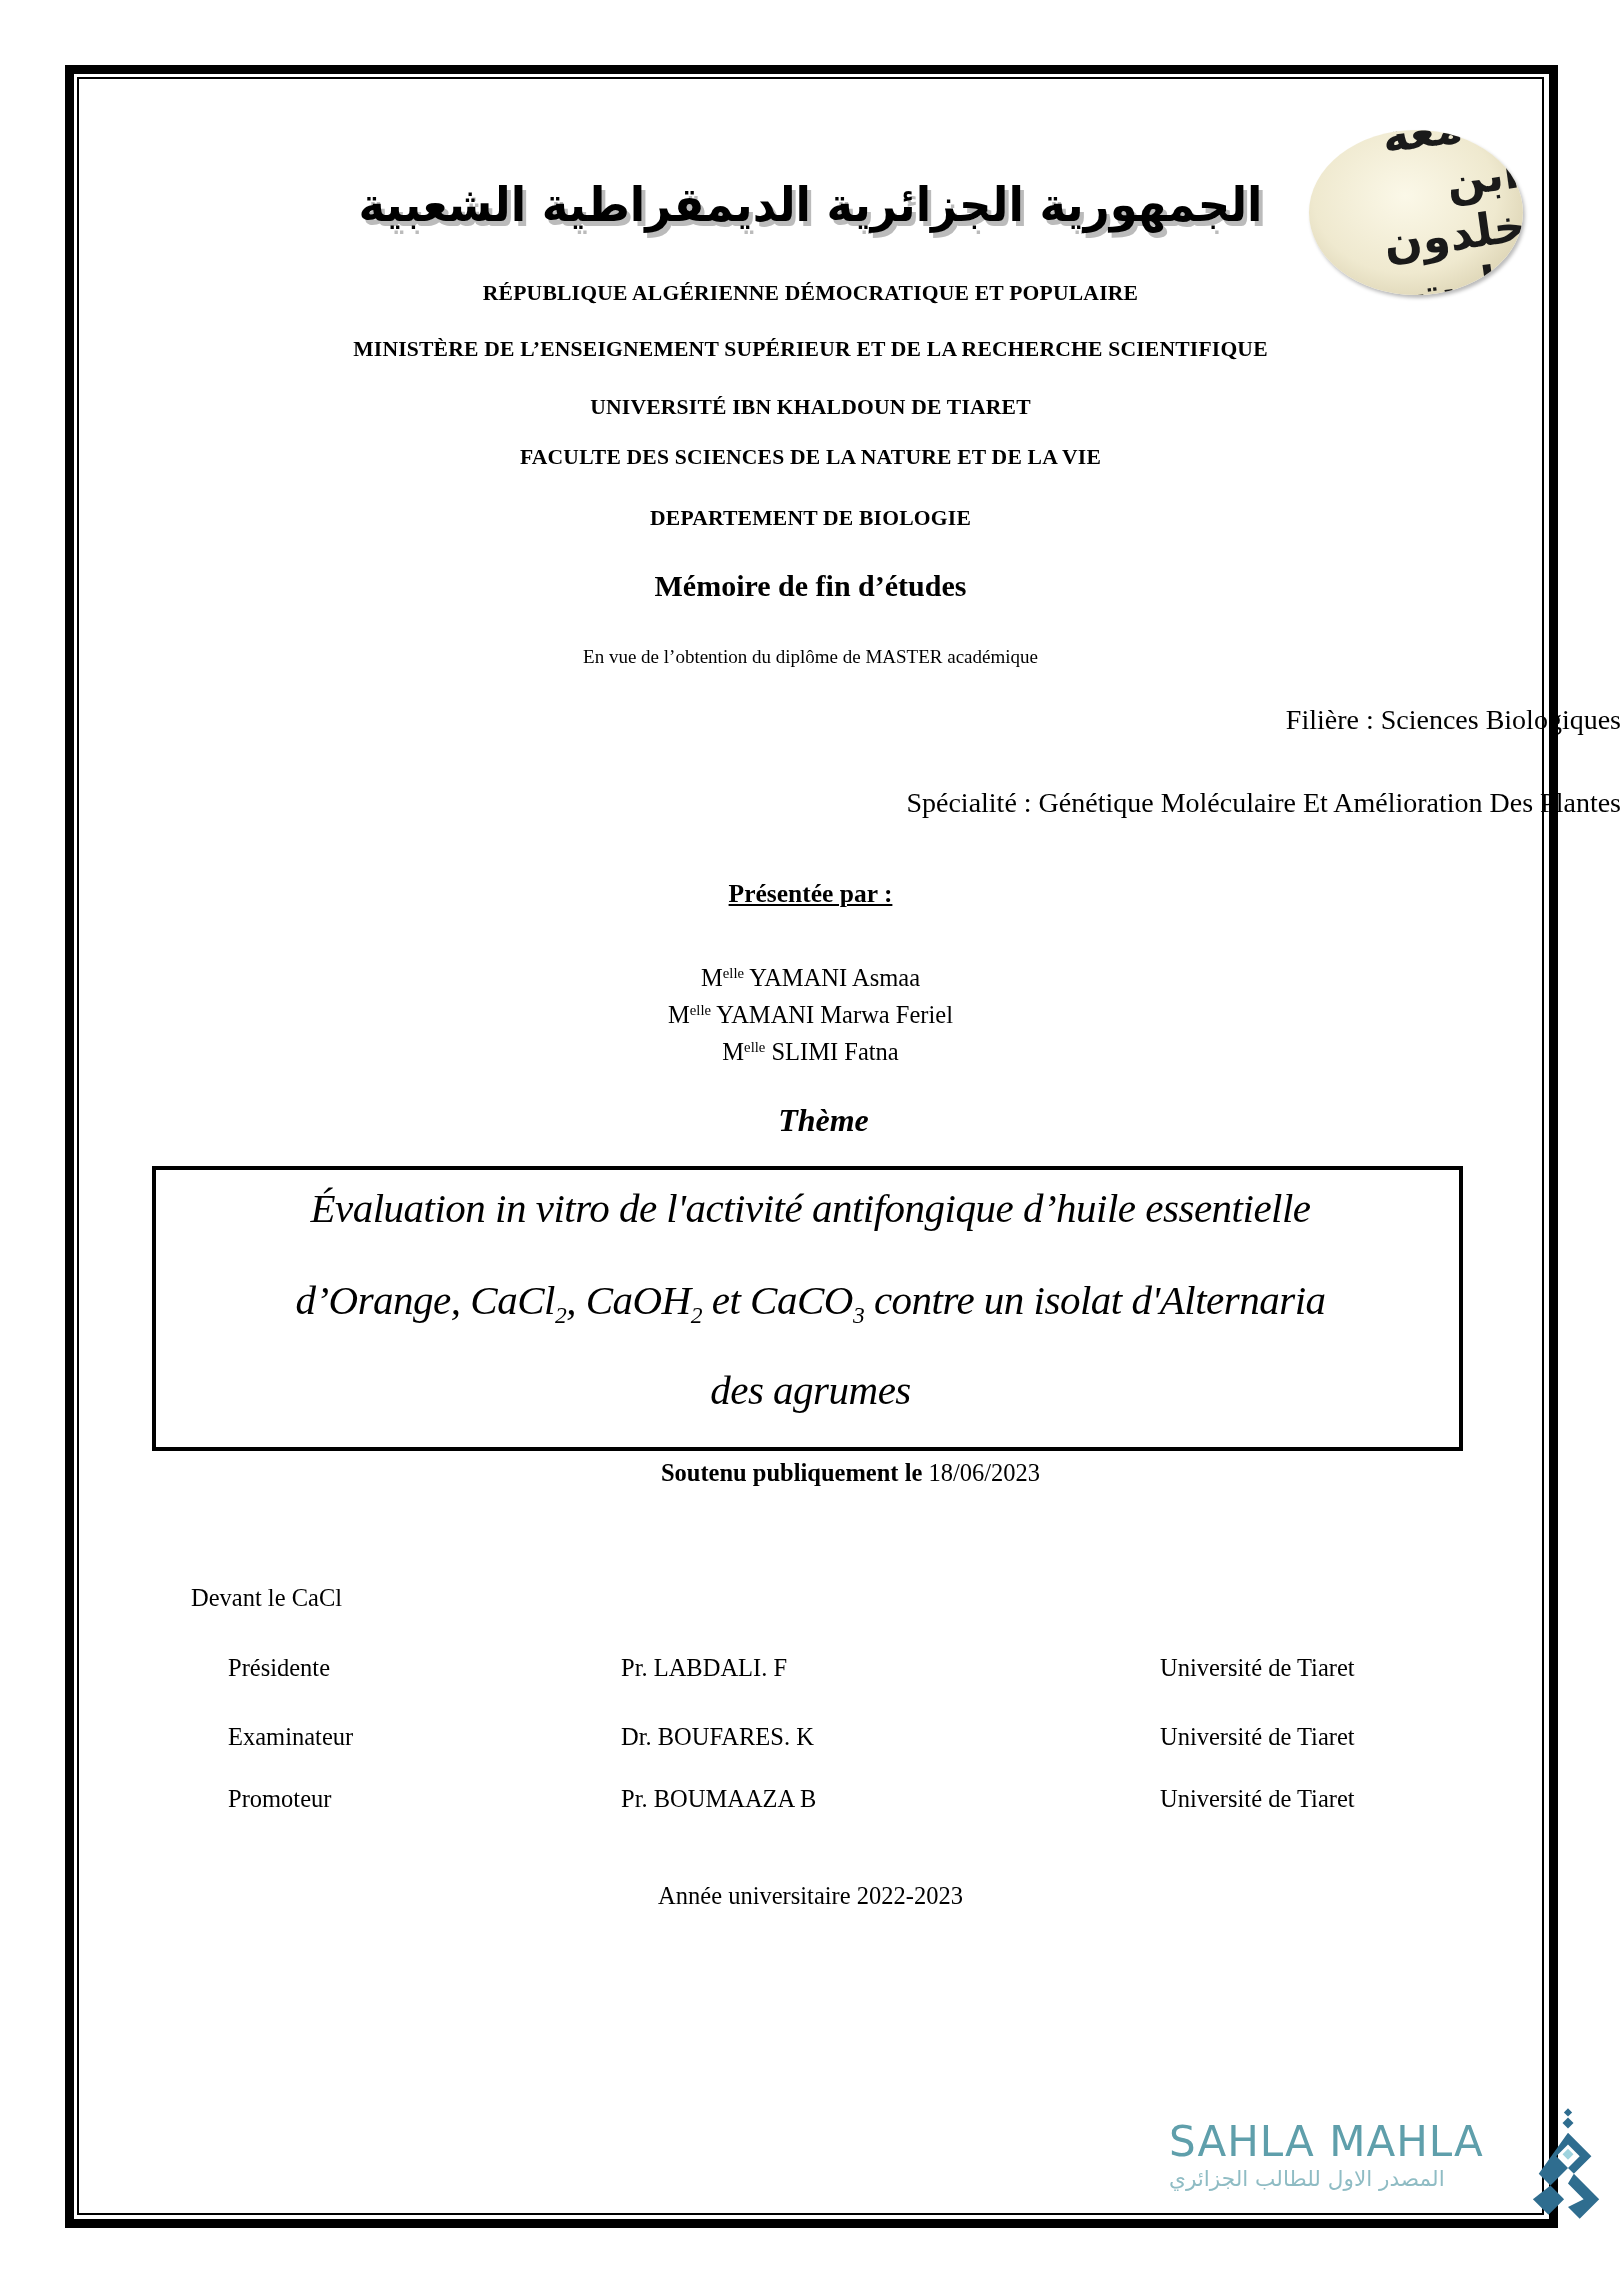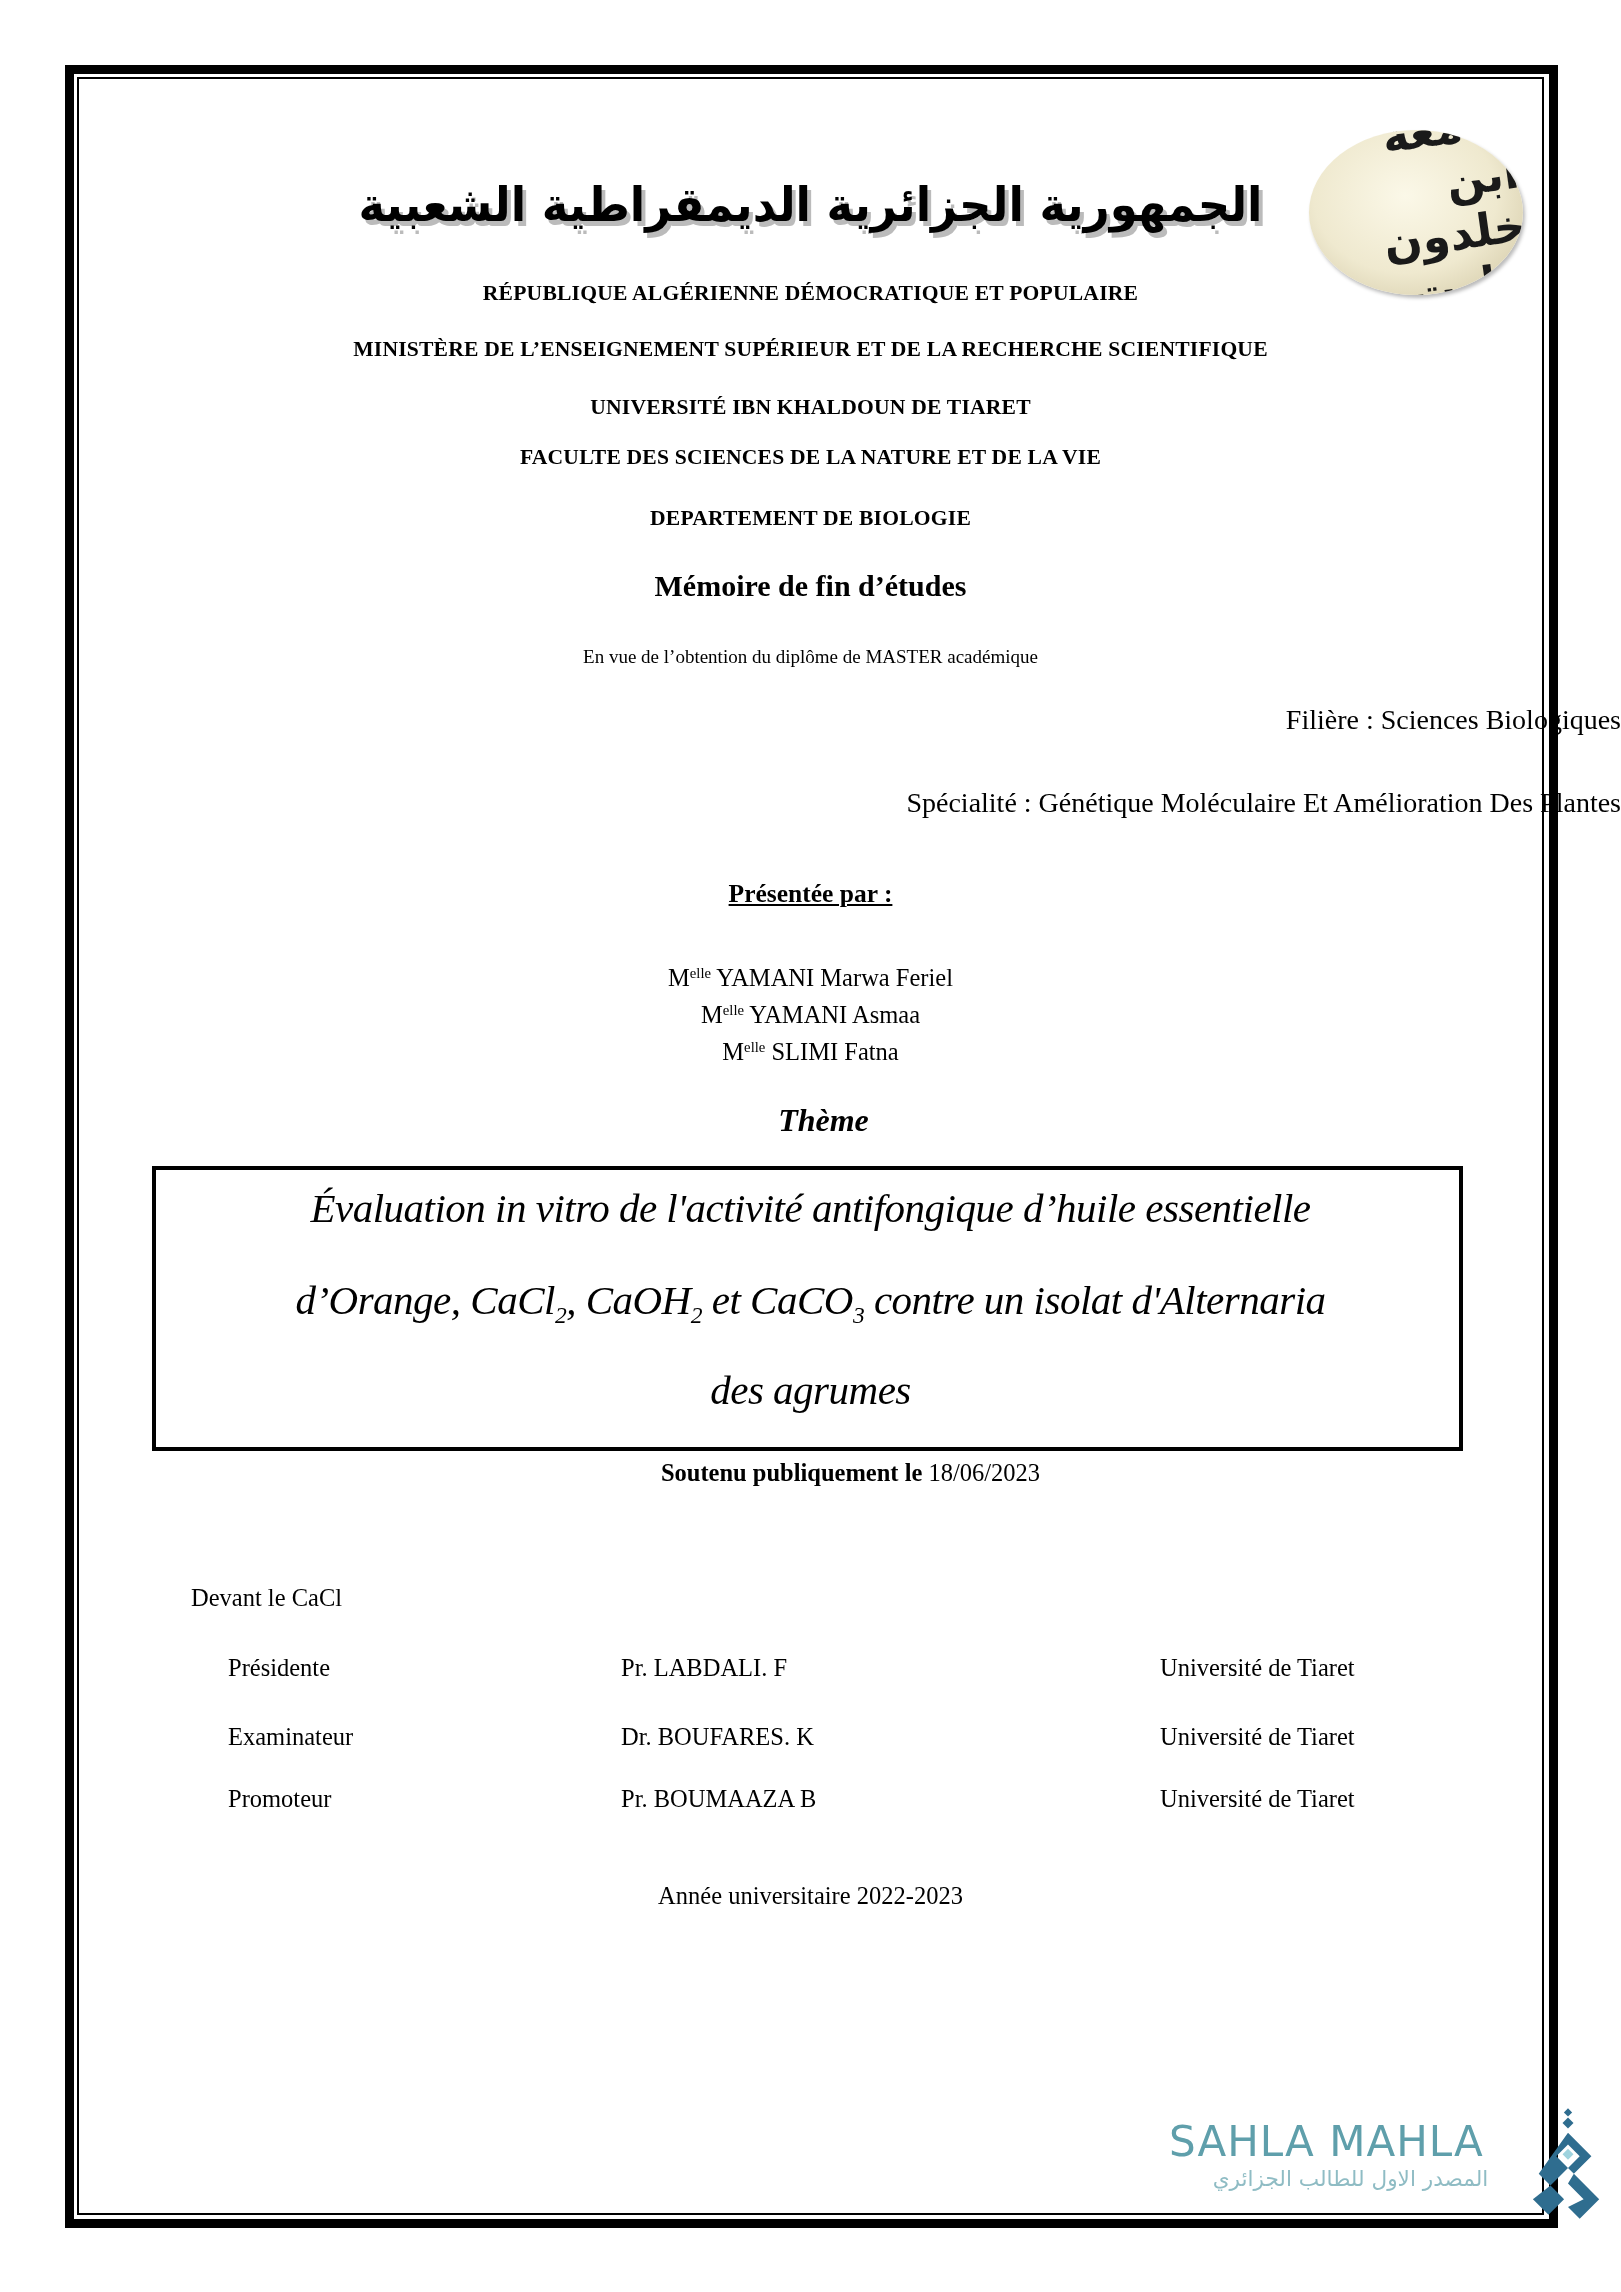--- a/index.html
+++ b/index.html
@@ -18,21 +18,21 @@
   .names sup { font-size:14.7px; vertical-align:top; position:relative; top:-3.9px; }
   .theme-label { font-weight:bold; font-style:italic; font-size:32px; }
   .title-box { left:152px; top:1166px; width:1311px; height:285px; box-sizing:border-box; border:4.9px solid #000; }
   .title-line { font-style:italic; font-size:41px; letter-spacing:-0.5px; }
   .title-line sub { font-size:23.5px; }
   .soutenu { font-size:24.5px;padding-left:40px; }
   .jury { font-size:24.5px; }
   .logo { left:1309px; top:130px; width:214px; height:165px; border-radius:50%; background:radial-gradient(ellipse at 45% 40%, #fbf8e8 0%, #efe9cf 55%, #d8cfae 85%, #a49a7a 100%); box-shadow:2px 2.9px 3.9px #bbb; overflow:hidden; }
   .logo-text { position:absolute; left:0; top:0; width:100%; height:100%; display:flex; align-items:center; justify-content:center; font-family:"DejaVu Sans", sans-serif; font-size:45px; font-weight:bold; color:#1a1a1a; direction:rtl; transform:rotate(-8deg); }
   .wm-latin { left:1169px; top:2117px; font-family:"DejaVu Sans", sans-serif; font-size:42px; color:#5f9fab; letter-spacing:1px; }
-  .wm-arabic { left:1169px; top:2166px; width:363px; text-align:center; font-family:"DejaVu Sans", sans-serif; font-size:21.6px; color:#8fbcc4; direction:rtl; }
+  .wm-arabic { left:1169px; top:2166px; width:363px; text-align:left; font-family:"DejaVu Sans", sans-serif; font-size:21.6px; color:#8fbcc4; direction:rtl; }
   .wm-logo { left:1529px; top:2107px; width:78px; height:118px; }
 </style>
 </head>
 <body>
 
 <div class="abs outer-border"></div>
 <div class="abs inner-border"></div>
 
 <div class="abs logo">
   <div class="logo-text">جامعة ابن خلدون تيارت</div>
@@ -47,22 +47,22 @@
 <div class="abs center hdr" style="top:506px;">DEPARTEMENT DE BIOLOGIE</div>
 
 <div class="abs center memoire" style="top:569px;">Mémoire de fin d’études</div>
 <div class="abs center std24" style="top:646px;">En vue de l’obtention du diplôme de MASTER académique</div>
 <div class="abs center std30" style="top:704px;">Filière : Sciences Biologiques</div>
 <div class="abs center std30" style="top:787px;">Spécialité : Génétique Moléculaire Et Amélioration Des Plantes</div>
 
 <div class="abs center presentee" style="top:879px;text-decoration:underline;">Présentée par :</div>
 
 <div class="abs center names" style="top:959px;">
+  <div><span>M</span><sup>elle</sup> <span>YAMANI Asmaa</span></div>
   <div><span>M</span><sup>elle</sup> <span>YAMANI Marwa Feriel</span></div>
-  <div><span>M</span><sup>elle</sup> <span>YAMANI Asmaa</span></div>
   <div><span>M</span><sup>elle</sup> <span>SLIMI Fatna</span></div>
 </div>
 
 <div class="abs theme-label" style="left:745px; width:157px; text-align:center; top:1102px;">Thème</div>
 
 <div class="abs title-box"></div>
 <div class="abs center title-line" style="top:1184px;">Évaluation in vitro de l'activité antifongique d’huile essentielle</div>
 <div class="abs center title-line" style="top:1276px;"><span>d’Orange, CaCl</span><sub>2</sub><span>, CaOH</span><sub>2</sub><span> et CaCO</span><sub>3</sub><span> contre un isolat d'Alternaria</span></div>
 <div class="abs center title-line" style="top:1366px;">des agrumes</div>
 

